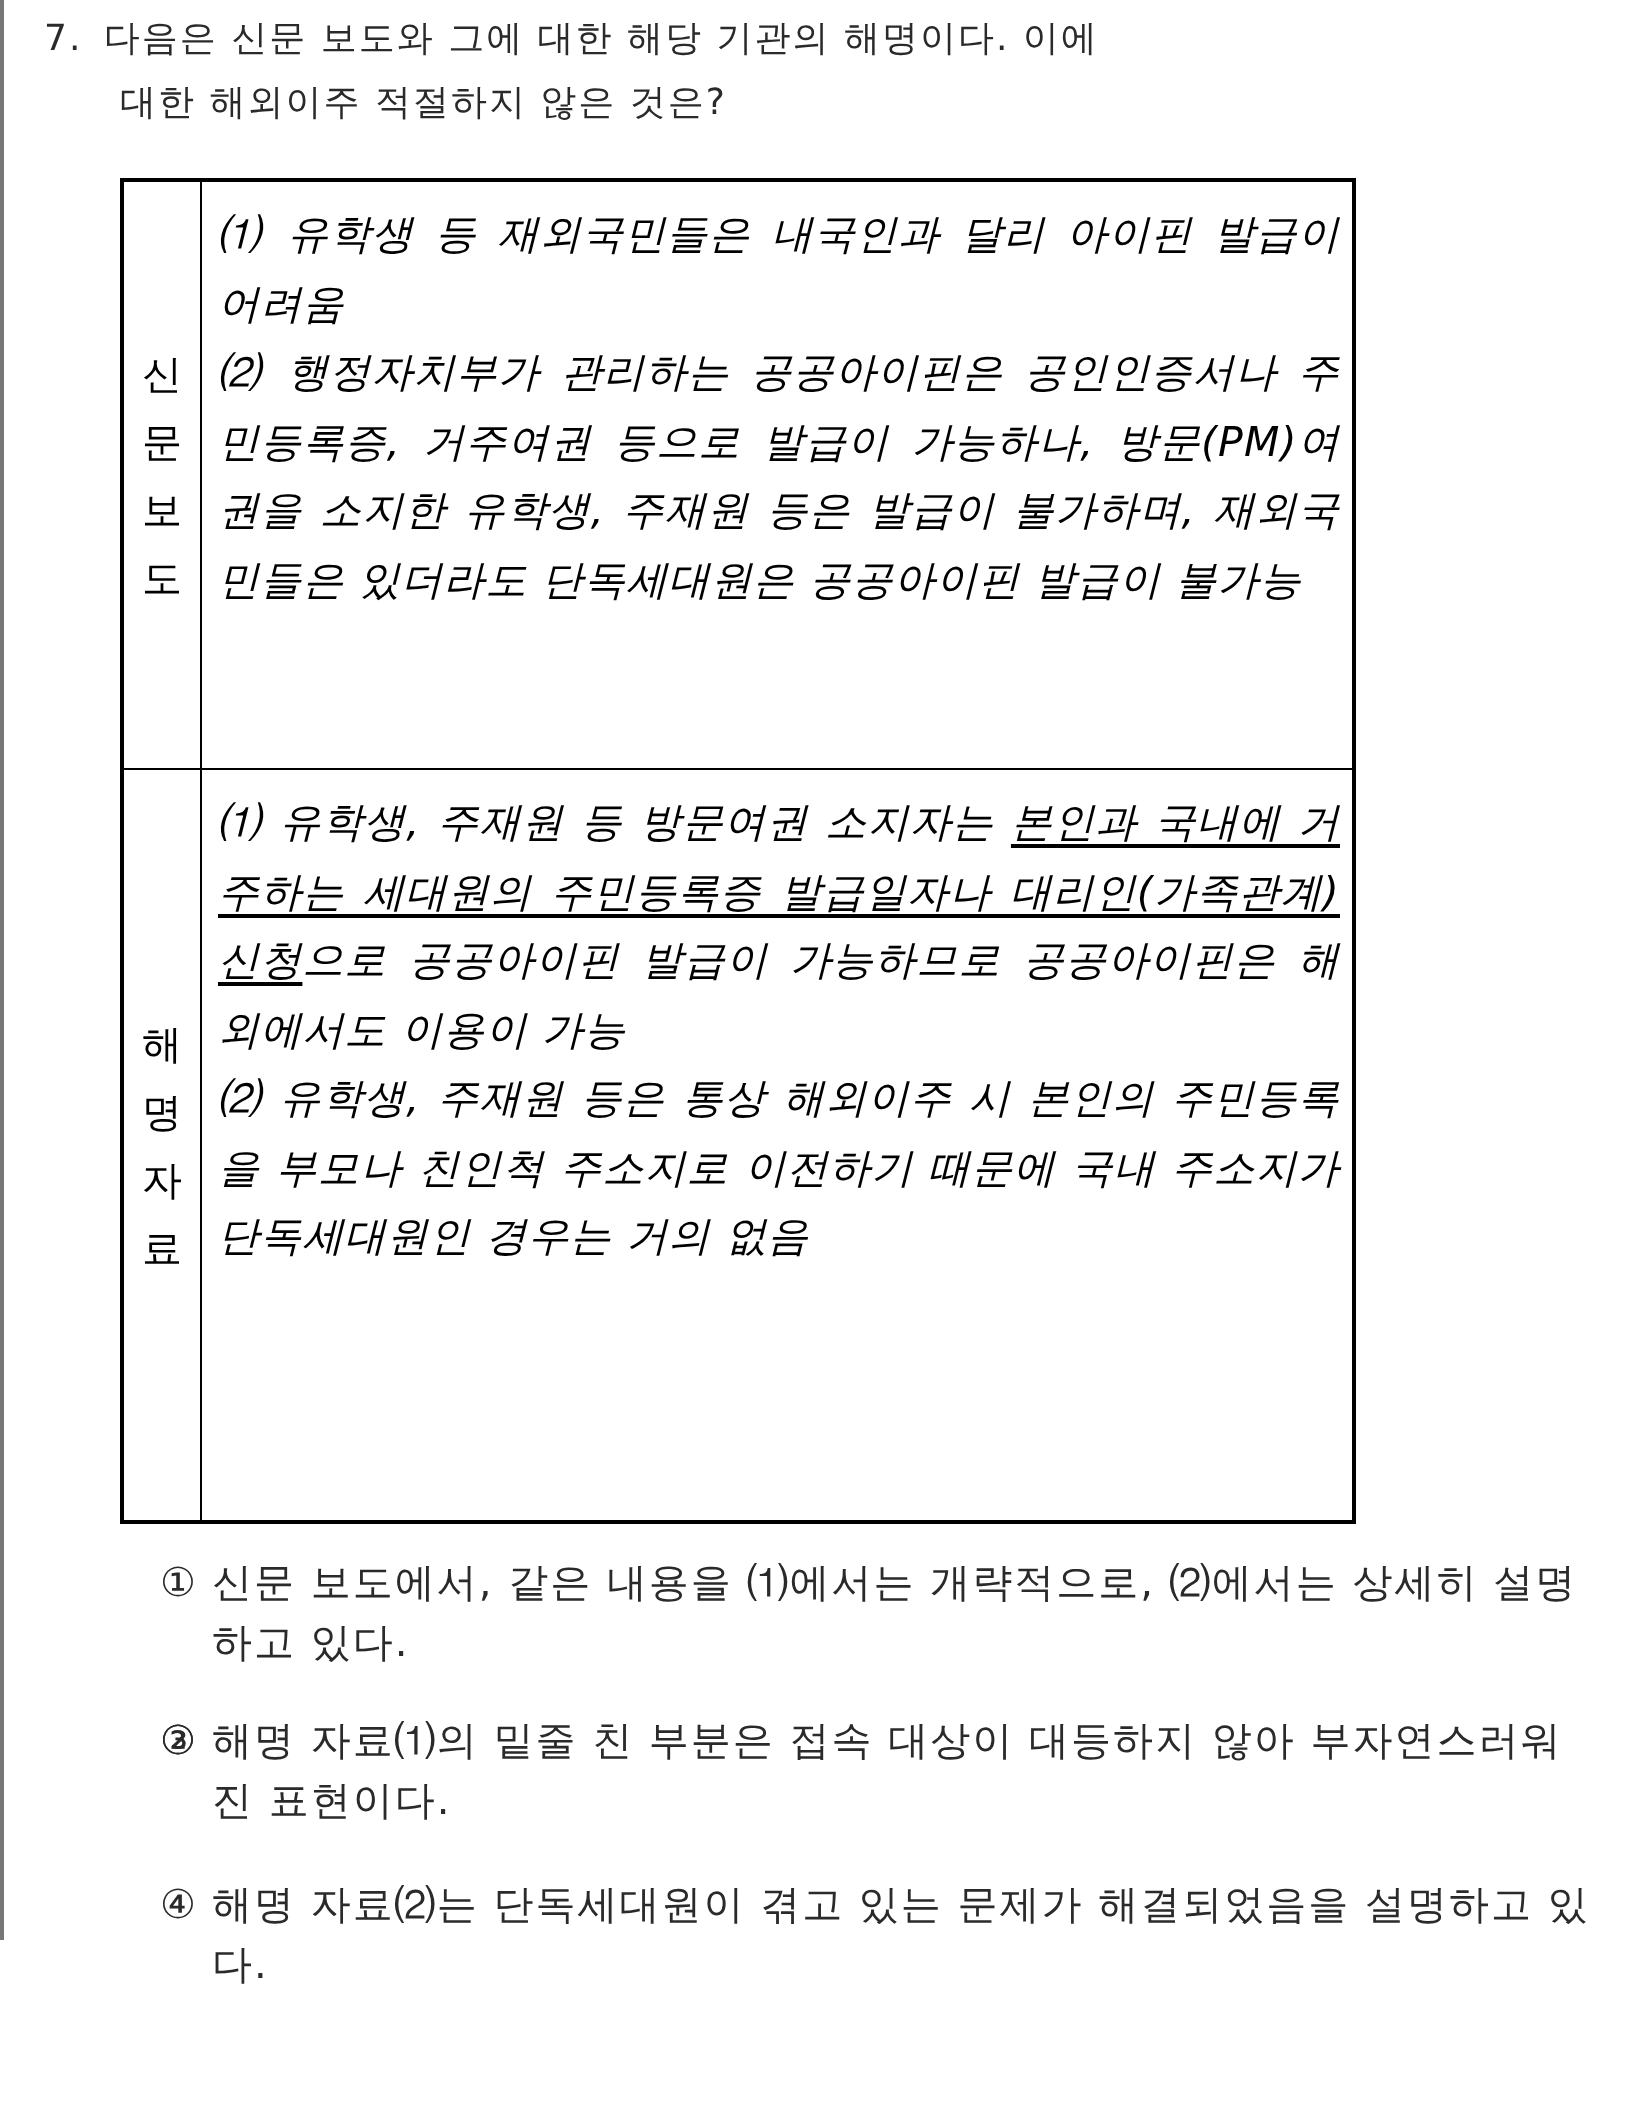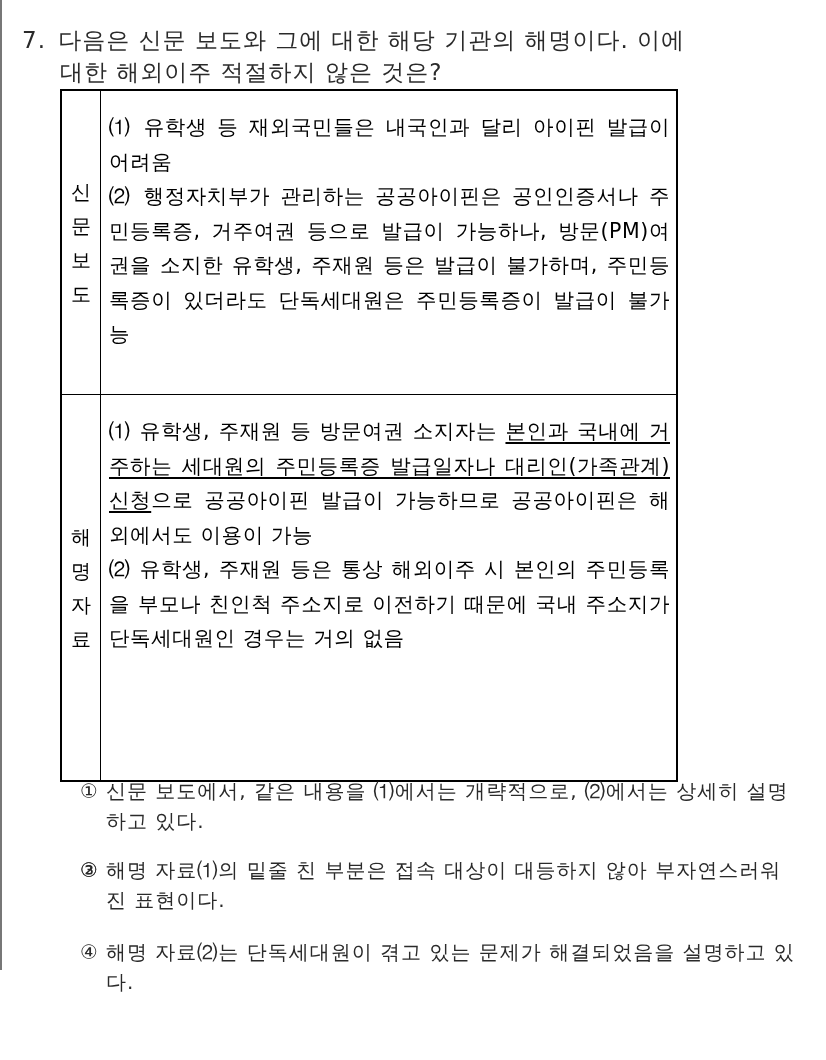--- a/index.html
+++ b/index.html
@@ -1,27 +1,27 @@
 <!DOCTYPE html>
 <html><head>
 <meta charset="utf-8">
 <style>
   html, body { margin:0; padding:0; background:#ffffff; }
   body { width:826px; height:1060px; position:relative; overflow:hidden;
          font-family:"DejaVu Sans", "Liberation Sans", sans-serif; color:#222; }
   .left-rule { position:absolute; left:0; top:0; width:2px; height:970px; background:#777; }
-  .q-title { position:absolute; left:22px; top:24px; width:780px; font-size:23px; line-height:32px; color:#2a2a2a; letter-spacing:1px; }
+  .q-title { position:absolute; left:22px; top:4px; width:780px; font-size:18px; line-height:32px; color:#2a2a2a; letter-spacing:1px; }
   .q-title .l2 { padding-left:38px; display:block; }
   .q-num { margin-right:4px; }
   table.pass { position:absolute; left:60px; top:89px; width:618px; border-collapse:collapse;
                border:2px solid #000; font-size:20.5px; color:#000; }
   table.pass td { border:1px solid #000; vertical-align:top; }
   table.pass td.label { width:38px; text-align:center; vertical-align:middle; font-size:20px; line-height:34px; padding:0; }
   table.pass td.label span { display:block; }
-  table.pass td.body { padding:19px 6px 9px 8px; line-height:34.5px; letter-spacing:0.6px; text-align:justify; }
+  table.pass td.body { padding:9px 6px 9px 8px; line-height:34.5px; letter-spacing:0.6px; text-align:justify;font-style:italic; }
   table.pass tr.r1 td { height:275px; }
   table.pass tr.r2 td { height:357px;margin-top:12px; }
   .u { text-decoration:underline; text-underline-offset:4px; }
   .choices { position:absolute; left:80px; top:776px; width:720px; font-size:20px; color:#2a2a2a; letter-spacing:1px; }
   .choice { position:relative; padding-left:26px; line-height:30px; }
   .choice .mark { position:absolute; left:0; top:0; }
   .choice.c1 { margin-bottom:19px; }
   .choice.c2 { margin-bottom:13px; }
   .choice.c3 { margin-bottom:22px; }
 </style>
@@ -40,21 +40,21 @@
   <tbody>
       <tr class="r1">
     <td class="label">
       <span>신</span>
       <span>문</span>
       <span>보</span>
       <span>도</span>
     </td>
     <td class="body">
       <div>⑴ 유학생 등 재외국민들은 내국인과 달리 아이핀 발급이 어려움</div>
-      <div>⑵ 행정자치부가 관리하는 공공아이핀은 공인인증서나 주민등록증, 거주여권 등으로 발급이 가능하나, 방문(PM)여권을 소지한 유학생, 주재원 등은 발급이 불가하며, 주민등록증이 있더라도 단독세대원은 주민등록증이 발급이 불가능</div>
+      <div>⑵ 행정자치부가 관리하는 공공아이핀은 공인인증서나 주민등록증, 거주여권 등으로 발급이 가능하나, 방문(PM)여권을 소지한 유학생, 주재원 등은 발급이 불가하며, 재외국민들은 있더라도 단독세대원은 공공아이핀 발급이 불가능</div>
     </td>
   </tr>
   <tr class="r2">
     <td class="label">
       <span>해</span>
       <span>명</span>
       <span>자</span>
       <span>료</span>
     </td>
     <td class="body">

